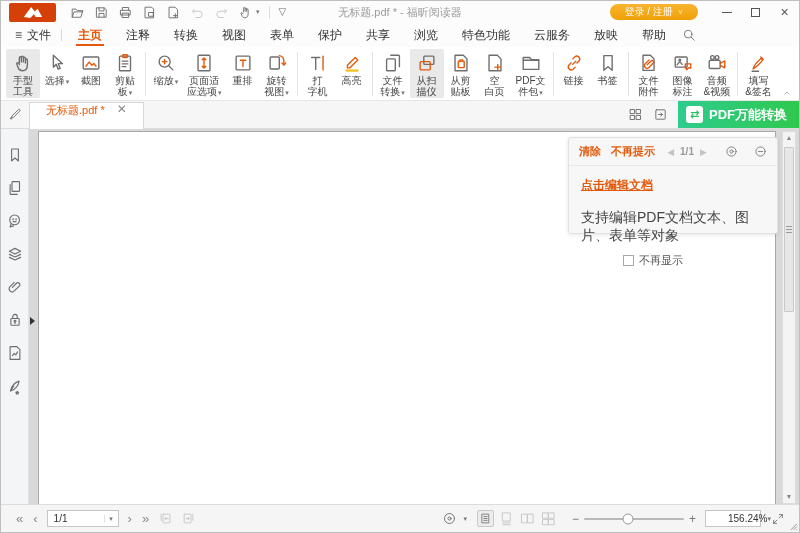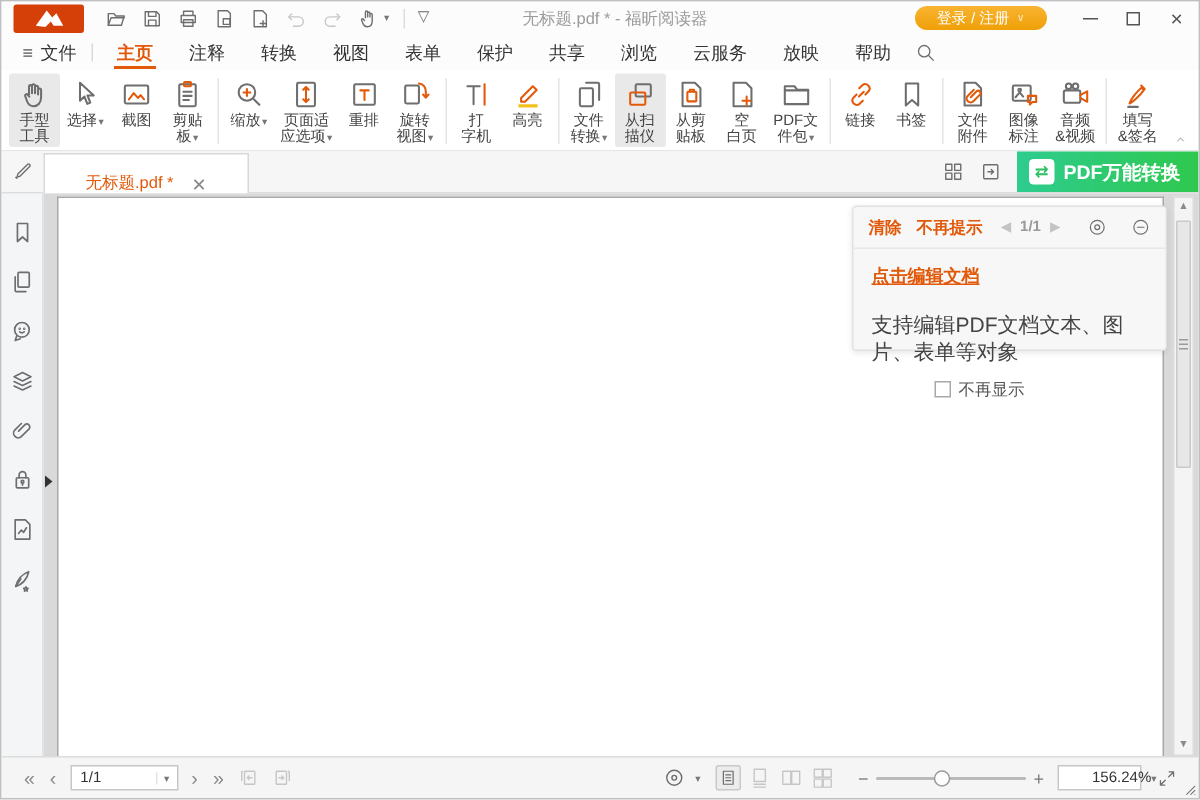--- a/index.html
+++ b/index.html
@@ -16,21 +16,21 @@
 
   
   .titlebar { position:absolute; top:0; left:0; right:0; height:22px; background:#fcfcfc; display:flex; align-items:center; }
   .logo { width:47px; height:19px; margin-left:8px; background:#d54008; border-radius:2px; display:flex; align-items:center; justify-content:center; flex:none; }
   .logo svg { width:22px; height:13px; }
   .qat { display:flex; align-items:center; gap:9px; margin-left:14px; }
   .qat .ic { width:15px; height:15px; }
   .qat-sep { width:1px; height:13px; background:#ddd; }
   .qat .caret-sm { font-size:7px; color:#777; margin-left:-6px; }
   .more-tri { font-size:10px; color:#666; line-height:1; }
-  .win-title { position:absolute; left:50%; transform:translateX(-50%); font-size:11px; color:#9b9b9b; white-space:nowrap;margin-left:10px; }
+  .win-title { position:absolute; left:50%; transform:translateX(-50%); font-size:11px; color:#9b9b9b; white-space:nowrap; }
   .tb-right { margin-left:auto; display:flex; align-items:center; height:100%; }
   .login-btn { height:16px; padding:0 15px; border-radius:9px; background:linear-gradient(180deg,#f8b430,#efa008); color:#fff; font-size:10px; display:flex; align-items:center; gap:5px; cursor:pointer; margin-right:14px; }
   .login-btn .caret { font-size:7px; color:#fde9c0; }
   .win-btn { width:29px; height:22px; display:flex; align-items:center; justify-content:center; color:#555; }
   .min-glyph { width:10px; height:1px; background:#555; display:block; }
   .max-glyph { width:9px; height:9px; border:1px solid #555; display:block; }
   .close-glyph { font-size:14px; line-height:1; color:#555; }
 
   
   .menubar { position:absolute; top:22px; left:0; right:0; height:24px; background:#fcfcfc; display:flex; align-items:center; font-size:12px; color:#333; }
@@ -49,21 +49,21 @@
   .ritem .ic { width:22px; height:22px; margin-bottom:1px; }
   .rlbl { font-size:10px; line-height:11px; color:#444; text-align:center; white-space:pre-line; }
   .rlbl .dd { font-size:7px; color:#777; margin-left:1px; }
   .rsep { width:1px; height:44px; background:#e4e4e4; margin:3px 3px 0; flex:none; }
   .ribbon-collapse { position:absolute; right:7px; bottom:3px; width:10px; height:8px; }
 
   
   .tabbar { position:absolute; top:100px; left:0; right:0; height:28px; background:#f6f6f6; border-bottom:1px solid #dcdcdc; display:flex; align-items:center; }
   .side-pen { width:28px; display:flex; justify-content:center; }
   .side-pen .ic { width:15px; height:15px; }
-  .doctab { height:27px; margin-top:1px; background:#fff; border:1px solid #d8d8d8; border-bottom:none; display:flex; align-items:flex-end; padding:0 27px; gap:12px; }
+  .doctab { height:27px; margin-top:1px; background:#fff; border:1px solid #d8d8d8; border-bottom:none; display:flex; align-items:flex-start; padding:0 16px; gap:12px; }
   .doctab .tlbl { font-size:11px; color:#e2590a; }
   .doctab .tclose { font-size:12px; color:#888; line-height:1; }
   .tabbar-right { margin-left:auto; display:flex; align-items:center; gap:10px; height:100%; }
   .tabbar-right .ic { width:15px; height:15px; }
   .convert-btn { height:100%; background:linear-gradient(90deg,#2ecc8f,#2fc84e); color:#fff; display:flex; align-items:center; gap:6px; padding:0 12px 0 8px; font-size:13px; font-weight:bold; cursor:pointer; }
   .cb-ic { width:17px; height:17px; background:#fff; border-radius:3px; color:#2bbf63; font-size:11px; font-weight:bold; display:flex; align-items:center; justify-content:center; }
 
   
   .main { position:absolute; top:128px; left:0; right:0; bottom:28px; background:#d9d9d9; }
   .sidebar { position:absolute; top:0; left:0; bottom:0; width:28px; background:#f4f5f7; border-right:1px solid #e2e2e2; display:flex; flex-direction:column; align-items:center; padding-top:17px; }
@@ -216,20 +216,23 @@
     <div class="mtab">
         <span>保护</span>
       </div>
     <div class="mtab">
         <span>共享</span>
       </div>
     <div class="mtab">
         <span>浏览</span>
       </div>
     <div class="mtab">
+        <span>特色功能</span>
+      </div>
+    <div class="mtab">
         <span>云服务</span>
       </div>
     <div class="mtab">
         <span>放映</span>
       </div>
     <div class="mtab">
         <span>帮助</span>
       </div>
     <span class="ic menu-search">
         <svg viewBox="0 0 24 24">

